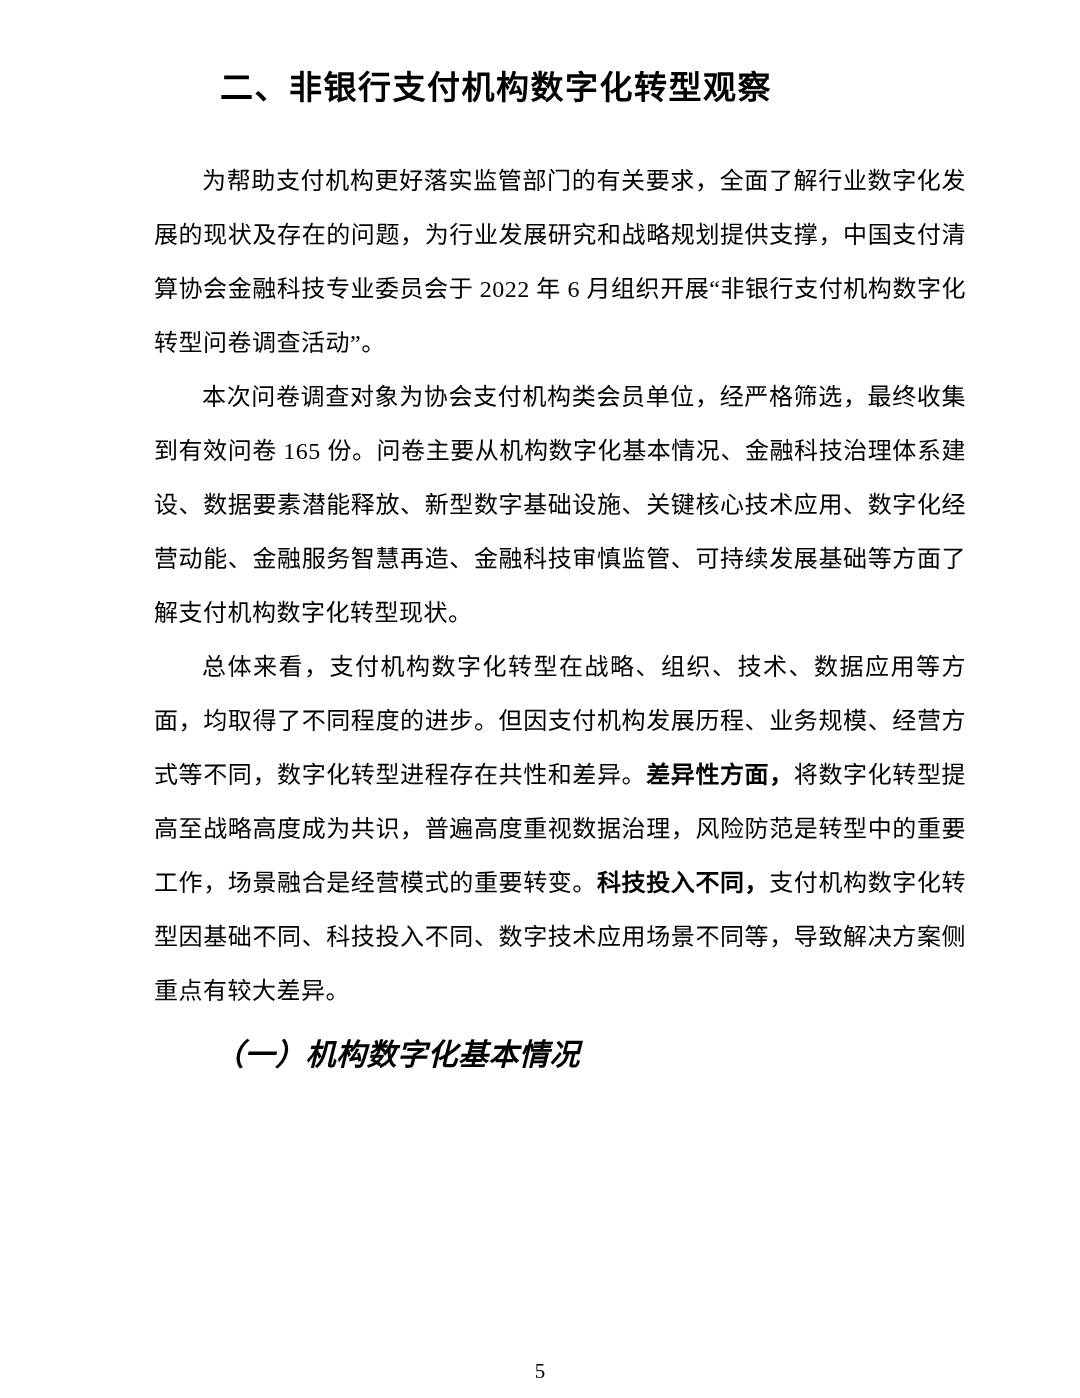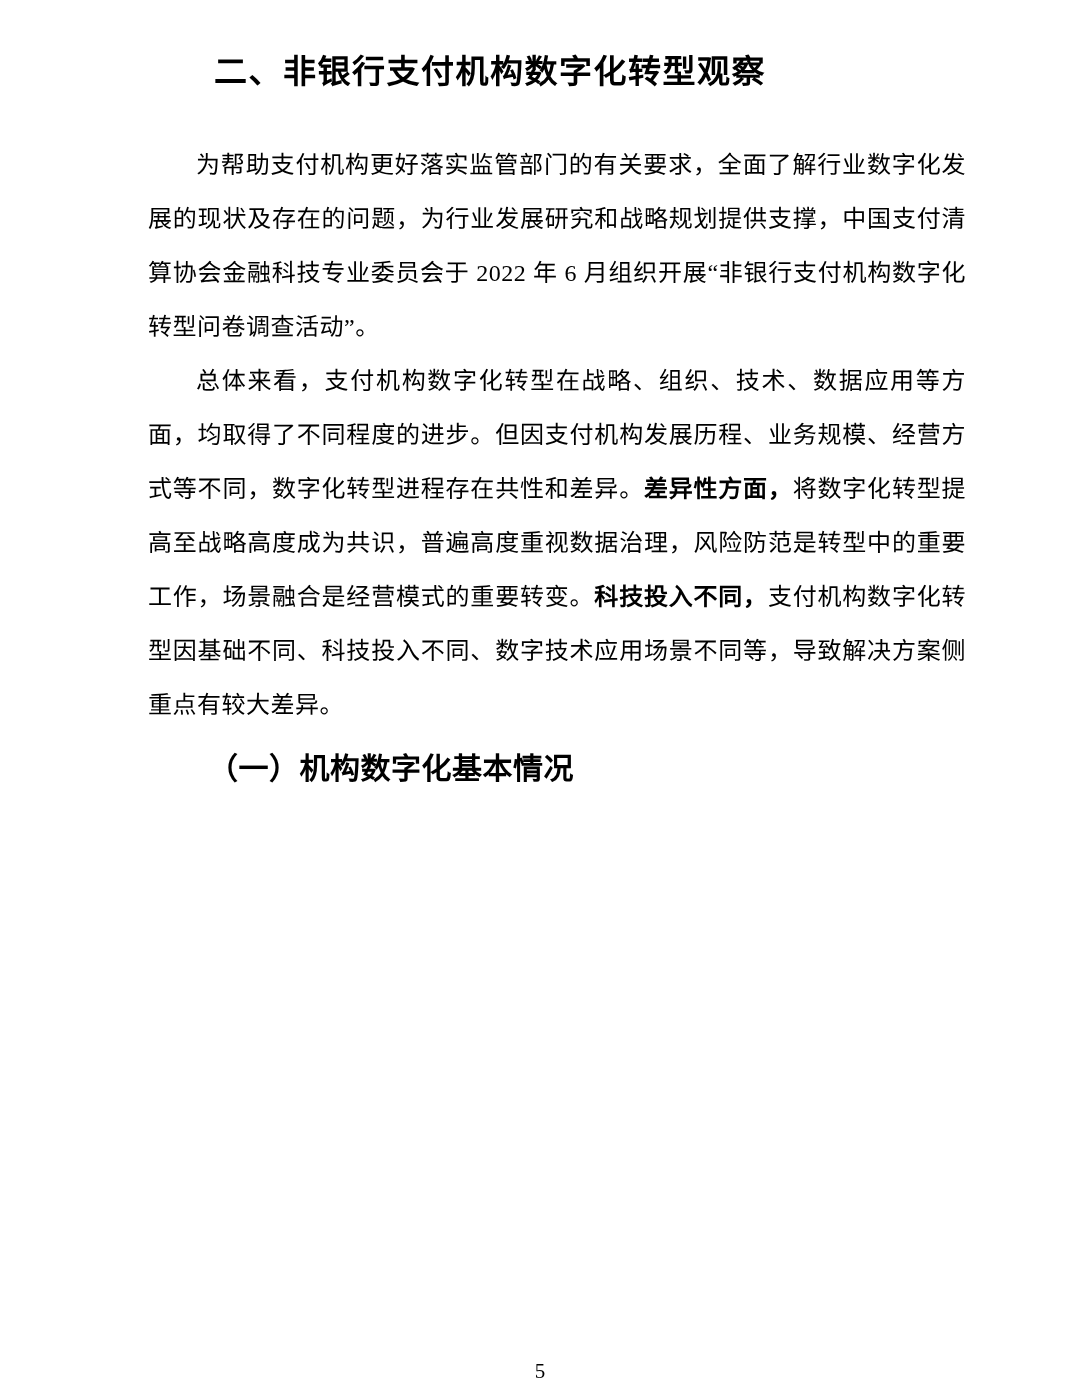--- a/index.html
+++ b/index.html
@@ -10,21 +10,22 @@
   .page {
     position: relative;
     width: 1080px;
     height: 1398px;
     background: #ffffff;
     color: #000000;
     overflow: hidden;
     font-family: "Liberation Serif", "DejaVu Serif", serif;
   }
   .content {
-    padding: 50px 114px 0 148px;
+    padding: 66px 114px 0 148px;
+    margin-left: 6px;
   }
   .chapter-heading {
     font-family: "Liberation Sans", "DejaVu Sans", sans-serif;
     font-weight: 900;
     font-size: 33px;
     line-height: 44px;
     letter-spacing: 1.5px;
     text-indent: 66px;
     margin: 0 0 44px 0;
   }
@@ -40,20 +41,21 @@
     font-weight: bold;
   }
   .subsection-heading {
     font-size: 30px;
     font-weight: bold;
     line-height: 54px;
     letter-spacing: 0.5px;
     text-indent: 2em;
     margin: 10px 0 18px 0;
     font-family: "Liberation Serif", "DejaVu Serif", serif;
+    font-style: italic;
   }
   .page-footer {
     position: absolute;
     bottom: 14px;
     left: 0;
     width: 100%;
     text-align: center;
     font-size: 21px;
     font-family: "Liberation Serif", "DejaVu Serif", serif;
   }
@@ -61,20 +63,21 @@
 </head>
 <body>
 
 <div class="page">
   <main class="content">
 
     <h1 class="chapter-heading">二、非银行支付机构数字化转型观察</h1>
 
     <p class="body-para"><span>为帮助支付机构更好落实监管部门的有关要求，全面了解行业数字化发展的现状及存在的问题，为行业发展研究和战略规划提供支撑，中国支付清算协会金融科技专业委员会于 2022 年 6 月组织开展“非银行支付机构数字化转型问卷调查活动”。</span></p>
 
+    <p class="body-para"><span>本次问卷调查对象为协会支付机构类会员单位，经严格筛选，最终收集到有效问卷 165 份。问卷主要从机构数字化基本情况、金融科技治理体系建设、数据要素潜能释放、新型数字基础设施、关键核心技术应用、数字化经营动能、金融服务智慧再造、金融科技审慎监管、可持续发展基础等方面了解支付机构数字化转型现状。</span></p>
 
     <p class="body-para"><span>总体来看，支付机构数字化转型在战略、组织、技术、数据应用等方面，均取得了不同程度的进步。但因支付机构发展历程、业务规模、经营方式等不同，数字化转型进程存在共性和差异。</span><span class="bold-run">差异性方面，</span><span>将数字化转型提高至战略高度成为共识，普遍高度重视数据治理，风险防范是转型中的重要工作，场景融合是经营模式的重要转变。</span><span class="bold-run">科技投入不同，</span><span>支付机构数字化转型因基础不同、科技投入不同、数字技术应用场景不同等，导致解决方案侧重点有较大差异。</span></p>
 
     <h2 class="subsection-heading">（一）机构数字化基本情况</h2>
 
 
   </main>
 
   <footer class="page-footer">5</footer>
 </div>

